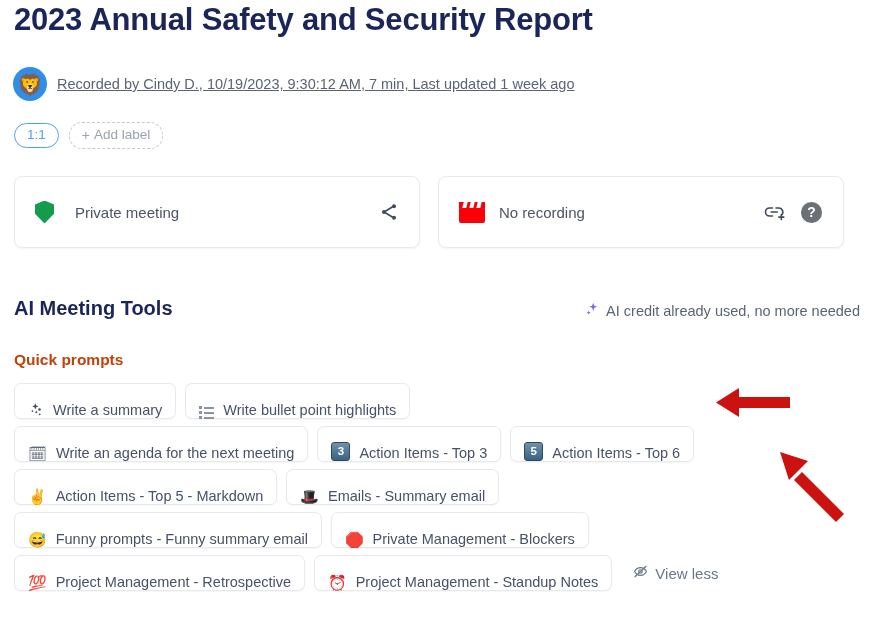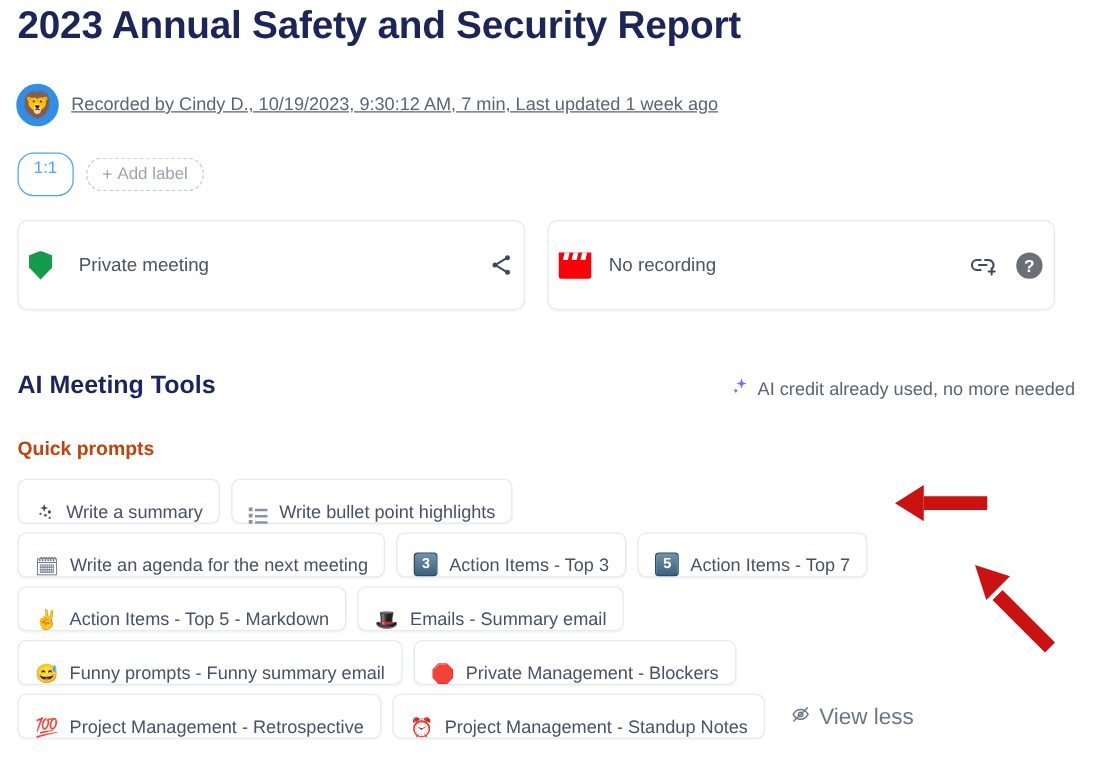--- a/index.html
+++ b/index.html
@@ -69,21 +69,21 @@
     left: 14px;
     top: 122px;
     display: flex;
     align-items: center;
     gap: 10px;
   }
   .label-pill {
     border: 1.6px solid #4da3f5;
     color: #4da3f5;
     border-radius: 13px;
-    padding: 2px 12px 13px;
+    padding: 2px 12px 3px;
     font-size: 13.5px;
     line-height: 1.3;
     background: #fff;
   }
   .add-label-pill {
     border: 1.4px dashed #c3c9d2;
     color: #9aa3af;
     border-radius: 13px;
     padding: 3px 12px 4px;
     font-size: 13.5px;
@@ -105,21 +105,21 @@
   }
   .card {
     width: 406px;
     height: 72px;
     box-sizing: border-box;
     border: 1px solid #e6e9ee;
     border-radius: 8px;
     background: #fff;
     display: flex;
     align-items: center;
-    padding: 0 8px;
+    padding: 0 20px;
     box-shadow: 0 1px 2px rgba(16,24,40,0.04);
   }
   .card-icon {
     width: 26px;
     display: flex;
     align-items: center;
     justify-content: flex-start;
   }
   .card-text {
     margin-left: 14px;
@@ -251,21 +251,21 @@
     position:absolute; left:0; width:2.5px; height:2.5px; background:#8b93a1; display:block; border-radius:0;
   }
 
   
   .magic { width:16px; height:16px; }
 
   .view-less {
     display: inline-flex;
     align-items: center;
     gap: 7px;
-    font-size: 18px;
+    font-size: 15px;
     color: #6b7686;
     margin-left: 12px;
     cursor: pointer;
     white-space: nowrap;
   }
 
   
   .arrow-svg { position: absolute; pointer-events: none; }
   #arrow-h { left: 712px; top: 386px; }
   #arrow-d { left: 776px; top: 448px; }
@@ -394,21 +394,21 @@
       <div class="chip">
         <span class="emo">🗓</span>
         <span>Write an agenda for the next meeting</span>
       </div>
       <div class="chip">
         <span class="keycap">3</span>
         <span>Action Items - Top 3</span>
       </div>
       <div class="chip">
         <span class="keycap">5</span>
-        <span>Action Items - Top 7</span>
+        <span>Action Items - Top 6</span>
       </div>
     </div>
 
     <div class="chip-row">
       <div class="chip">
         <span class="emo">✌️</span>
         <span>Action Items - Top 5 - Markdown</span>
       </div>
       <div class="chip">
         <span class="emo">🎩</span>

